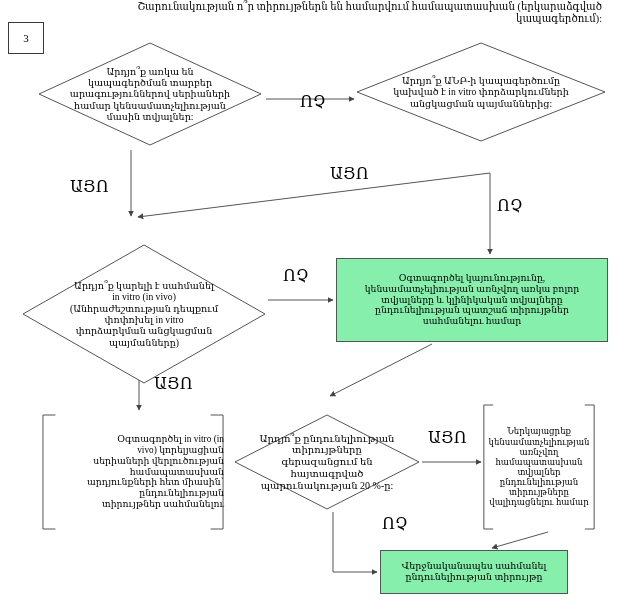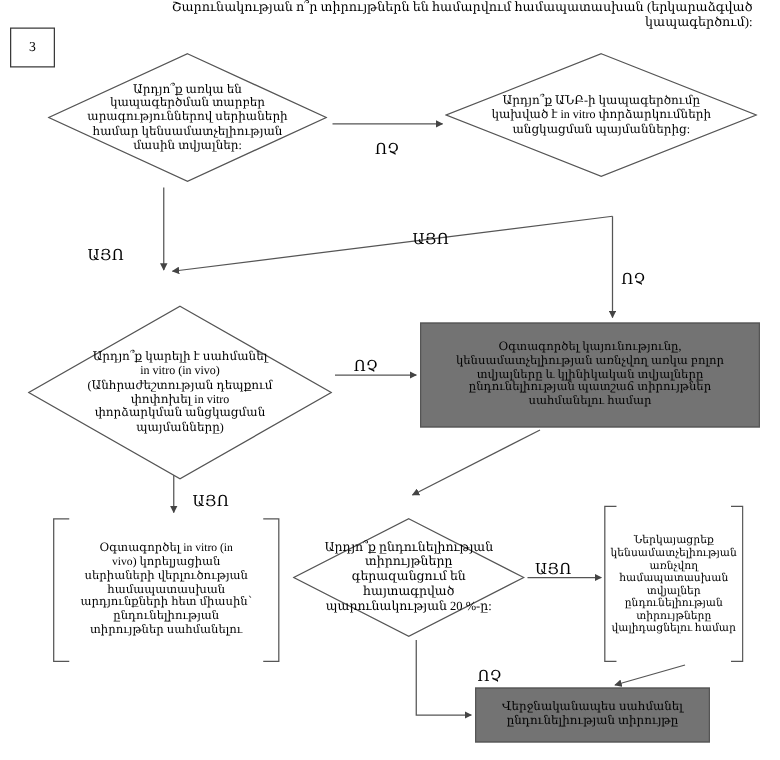--- a/index.html
+++ b/index.html
@@ -77,21 +77,21 @@
   .diamond .dshape {
     position: absolute;
     left: 0; top: 0;
     width: 100%; height: 100%;
     z-index: 1;
   }
 
   
   .rect {
     border: 1px solid #555555;
-    background: #737373;
+    background: #86efac;
     display: flex;
     align-items: center;
     justify-content: center;
   }
   .rect.bracket {
     border: none;
     background: transparent;
   }
   .rect.bracket .bshape {
     position: absolute;
@@ -100,33 +100,32 @@
     z-index: 1;
   }
   .rect.bracket .txt {
     position: relative;
     z-index: 2;
   }
 
   
   .elabel {
     position: absolute;
-    font-size: 12px;
+    font-size: 16px;
     letter-spacing: .3px;
     background: transparent;
     white-space: nowrap;
-    margin-top: 20px;
   }
 
   
   #n-d1 { left: 38px;  top: 42px;  width: 224px; height: 104px; font-size: 9.6px; }
   #n-d2 { left: 356px; top: 42px;  width: 250px; height: 100px; font-size: 9.6px; }
   #n-d3 { left: 22px;  top: 244px; width: 244px; height: 140px; font-size: 9.6px; }
   #n-r1 { left: 336px; top: 258px; width: 272px; height: 84px;  font-size: 9.3px; }
-  #n-r2 { left: 42px;  top: 414px; width: 182px; height: 116px; font-size: 9.3px; }
+  #n-r2 { left: 42px;  top: 414px; width: 182px; height: 116px; font-size: 9.3px; text-align: right; }
   #n-d4 { left: 234px; top: 414px; width: 186px; height: 96px;  font-size: 10px; }
   #n-r3 { left: 483px; top: 404px; width: 112px; height: 126px; font-size: 8.6px; }
   #n-r4 { left: 380px; top: 550px; width: 188px; height: 44px;  font-size: 9.5px; }
 
   
   #lb-1 { left: 300px; top: 92px; }
   #lb-2 { left: 70px;  top: 177px; }
   #lb-3 { left: 330px; top: 164px; }
   #lb-4 { left: 497px; top: 196px; }
   #lb-5 { left: 283px; top: 266px; }

